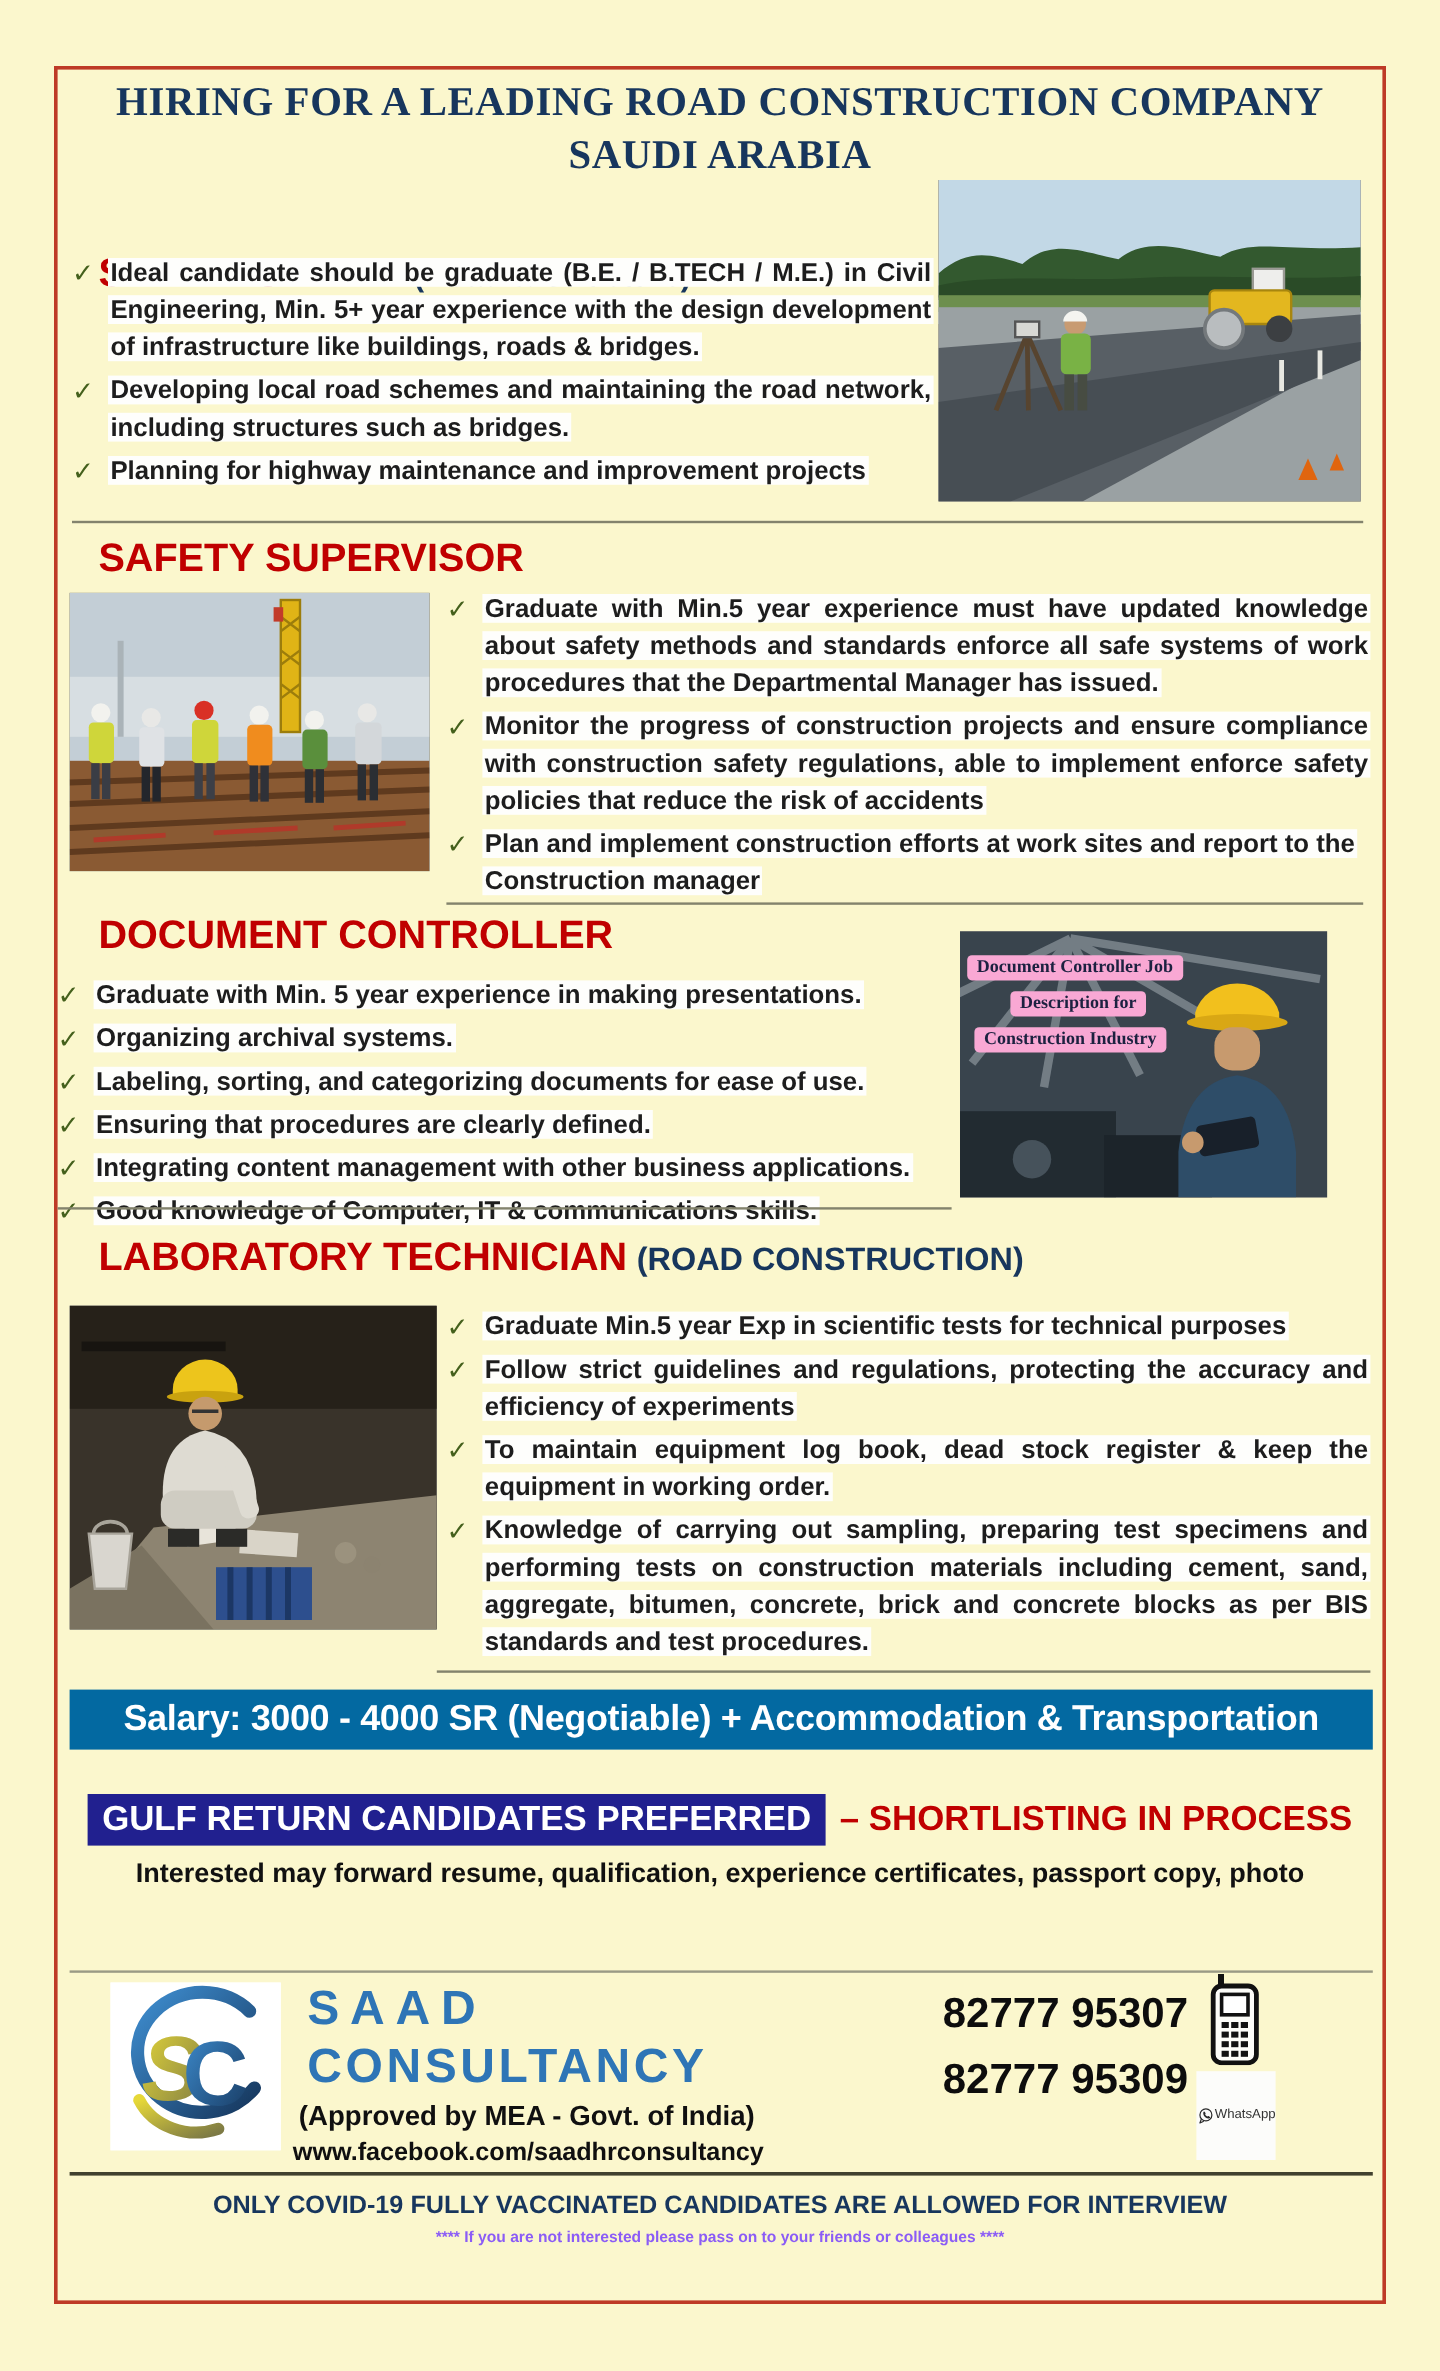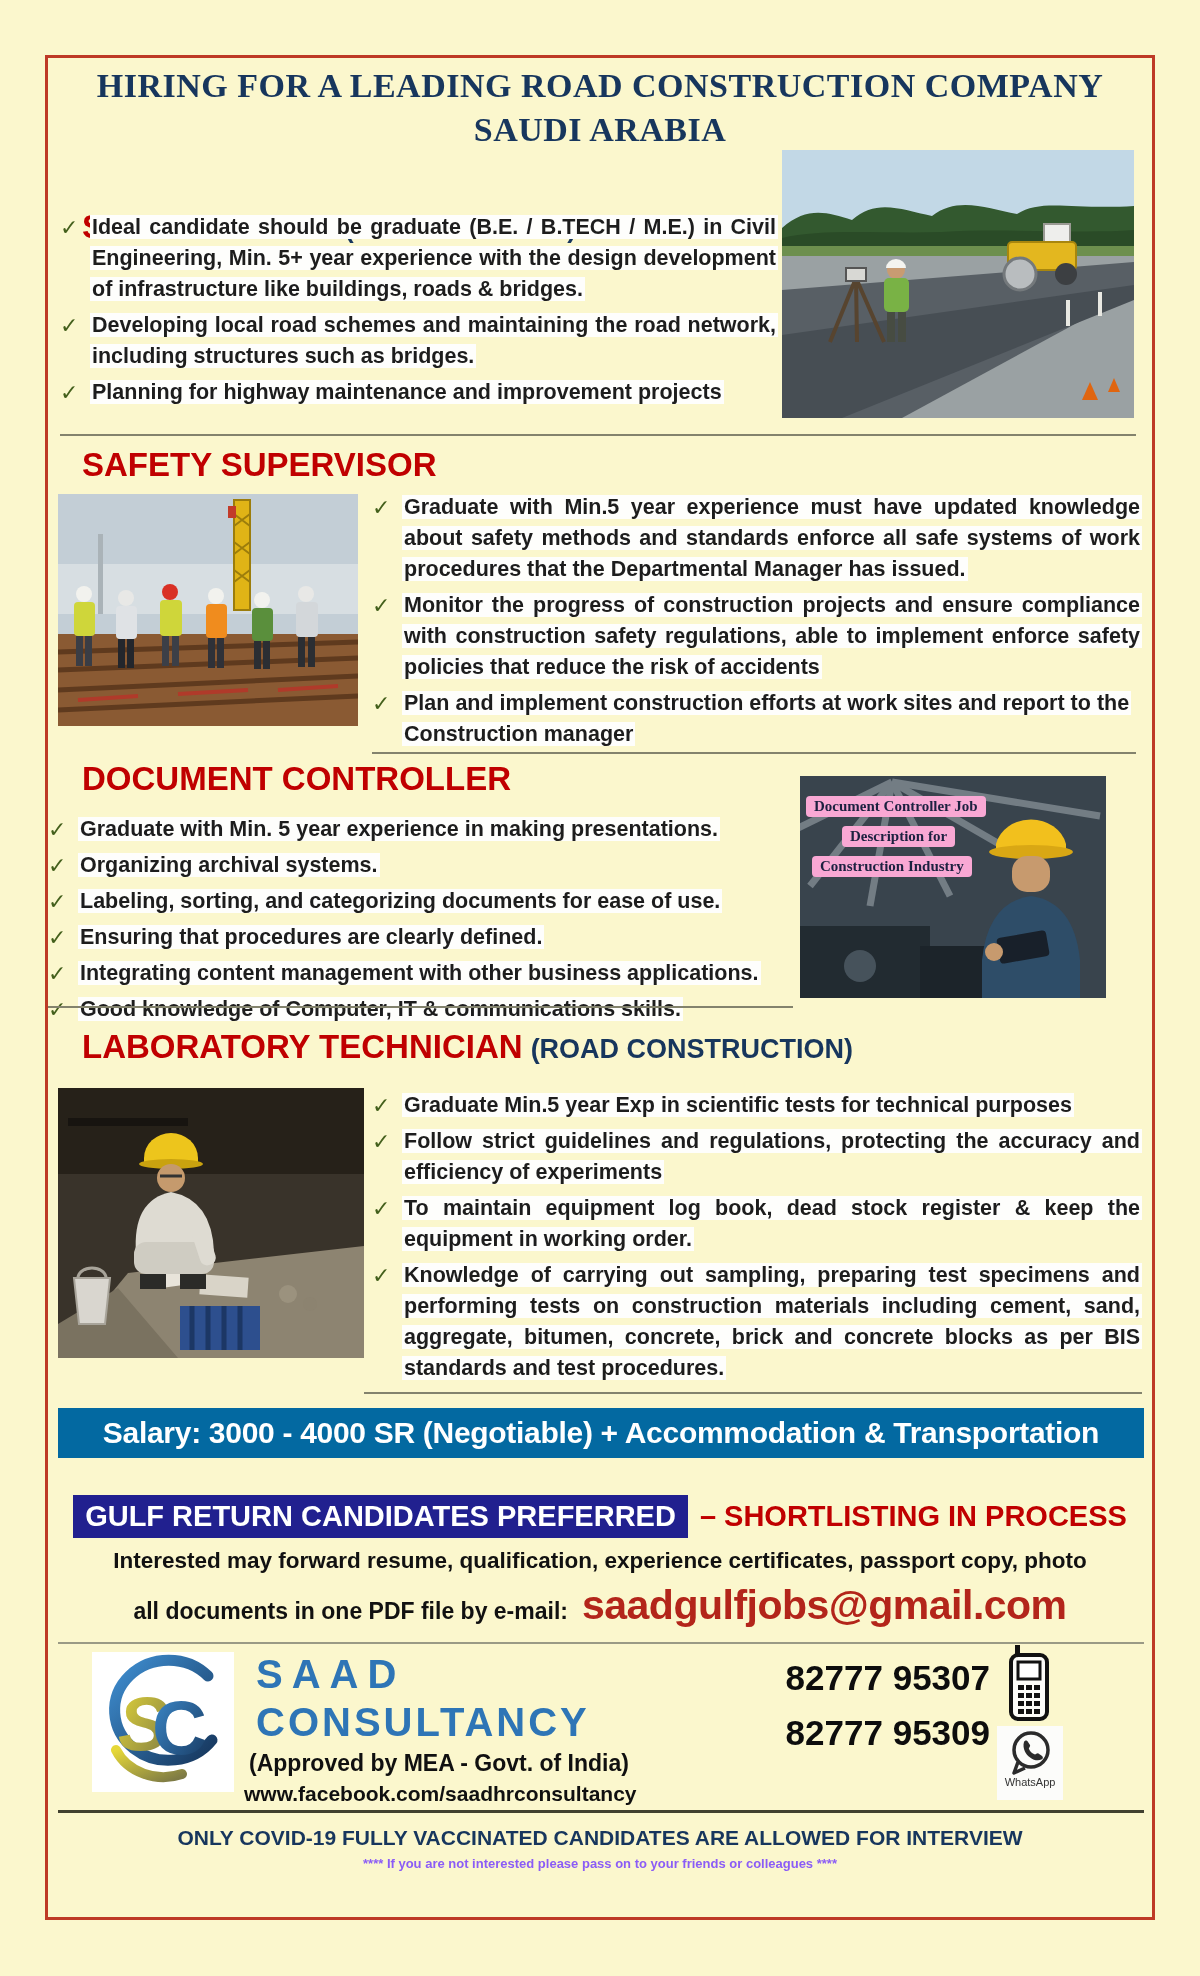--- a/index.html
+++ b/index.html
@@ -52,21 +52,21 @@
   .contact2-prefix{font-weight:bold;font-size:23px;color:#111;}
   .email{font-weight:bold;font-size:41px;color:#B3251A;margin-left:14px;letter-spacing:-0.5px;}
 
   
   .agency-name1{left:256px;top:1652px;color:#2E75B6;font-weight:bold;font-size:40px;letter-spacing:9px;}
   .agency-name2{left:256px;top:1700px;color:#2E75B6;font-weight:bold;font-size:40px;letter-spacing:3px;}
   .agency-approval{left:244px;top:1750px;width:390px;text-align:center;font-weight:bold;font-size:23px;color:#101010;}
   .agency-fb{left:244px;top:1782px;width:390px;text-align:center;font-weight:bold;font-size:21px;color:#101010;}
   .phones{left:730px;top:1650px;width:260px;text-align:right;}
   .phone-num{font-weight:bold;font-size:35px;color:#0d0d0d;line-height:55px;white-space:nowrap;}
-  .wa-chip{left:997px;top:1726px;width:66px;height:74px;background:#fcfcfa;display:flex;flex-direction:column;
+  .wa-chip{left:997px;top:1726px;width:66px;height:74px;background:#fcfcfa;display:flex;flex-direction:row;
            align-items:center;justify-content:flex-start;}
   .wa-label{font-size:11px;color:#333;font-weight:normal;margin-top:-2px;}
 
   .covid{left:45px;top:1826px;width:1110px;text-align:center;font-weight:bold;font-size:21px;color:#17365D;}
   .share{left:45px;top:1856px;width:1110px;text-align:center;font-weight:bold;font-size:13px;color:#8b5cf6;}
 </style>
 </head>
 <body>
 
 <div class="poster">
@@ -336,24 +336,20 @@
   <div class="abs divider" style="left:364px;top:1392px;width:778px;"></div>
 
   <div class="abs salary">Salary: 3000 - 4000 SR (Negotiable) + Accommodation &amp; Transportation</div>
 
   <div class="abs pref">
     <span class="pref-chip">GULF RETURN CANDIDATES PREFERRED</span>
     <span class="pref-rest">– SHORTLISTING IN PROCESS</span>
   </div>
 
   <div class="abs contact1">Interested may forward resume, qualification, experience certificates, passport copy, photo</div>
-  <div class="abs contact2">
-    <span class="contact2-prefix">all documents in one PDF file by e-mail:</span>
-    <span class="email">saadgulfjobs@gmail.com</span>
-  </div>
 
   <div class="abs divider-thin" style="left:58px;top:1642px;width:1086px;"></div>
 
   <div class="abs" style="left:92px;top:1652px;width:142px;height:140px;background:#ffffff;">
     <svg width="142" height="140" viewBox="0 0 142 140" xmlns="http://www.w3.org/2000/svg">
       <defs>
         <linearGradient id="goldg" x1="0" y1="0" x2="1" y2="1">
           <stop offset="0" stop-color="#e6d838"></stop>
             <stop offset="1" stop-color="#7d7a45"></stop>
         </linearGradient>

